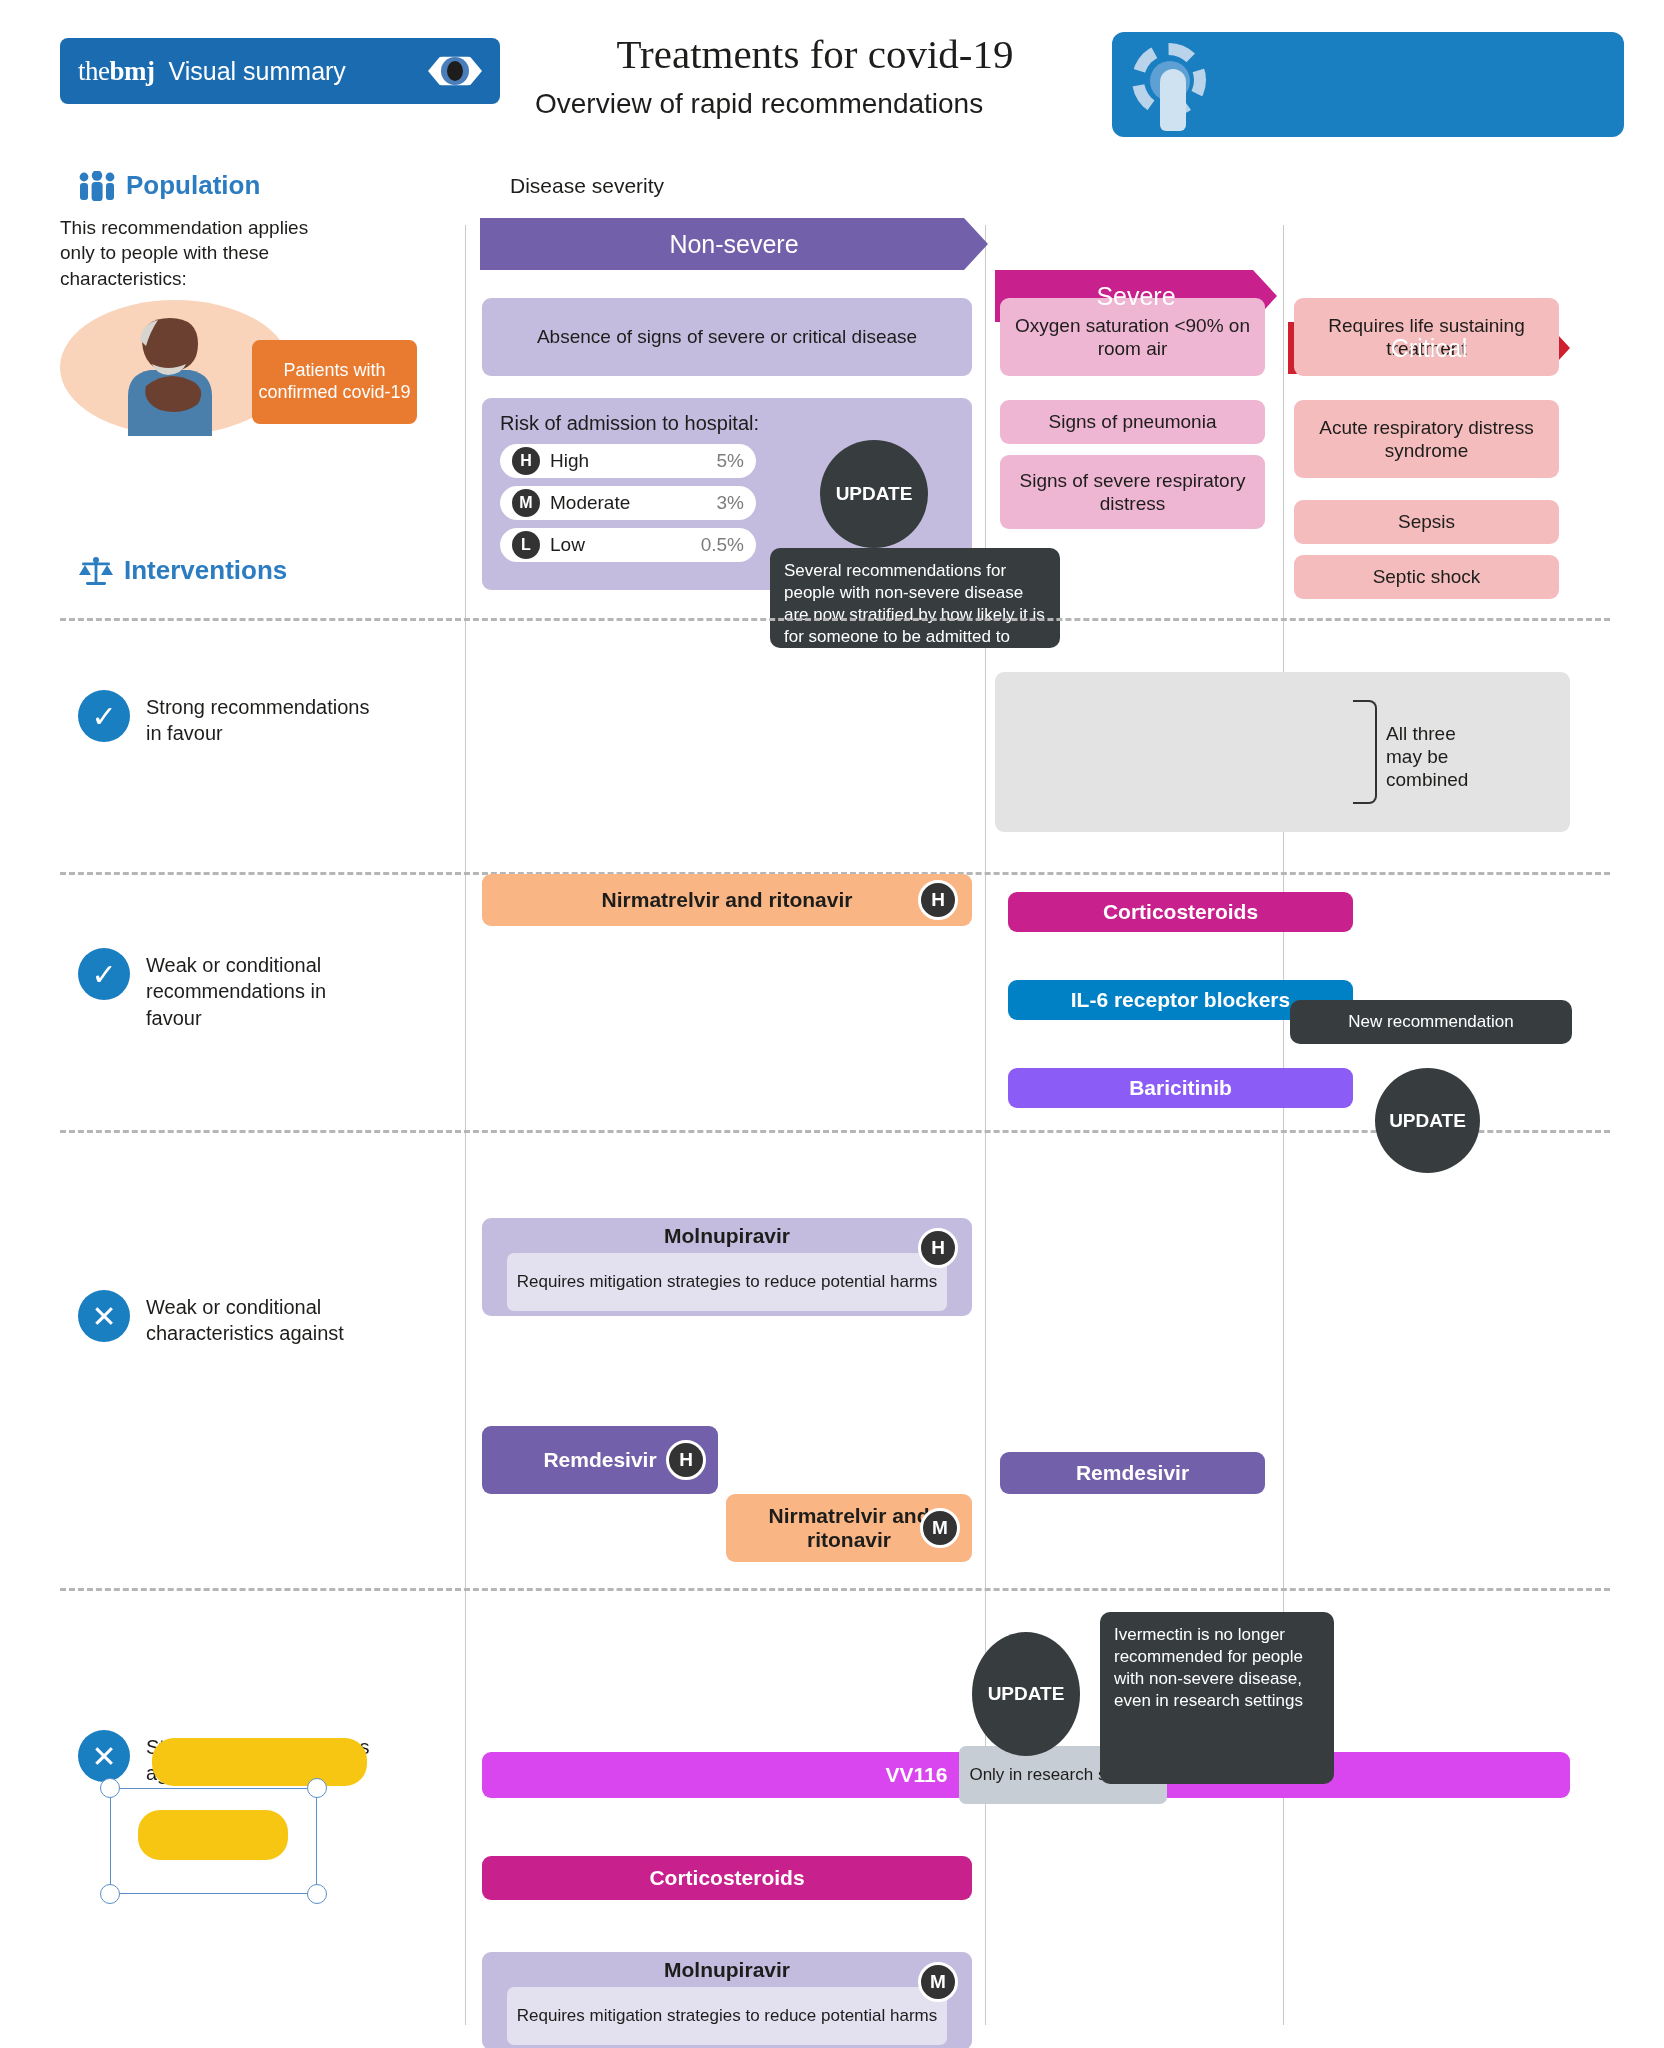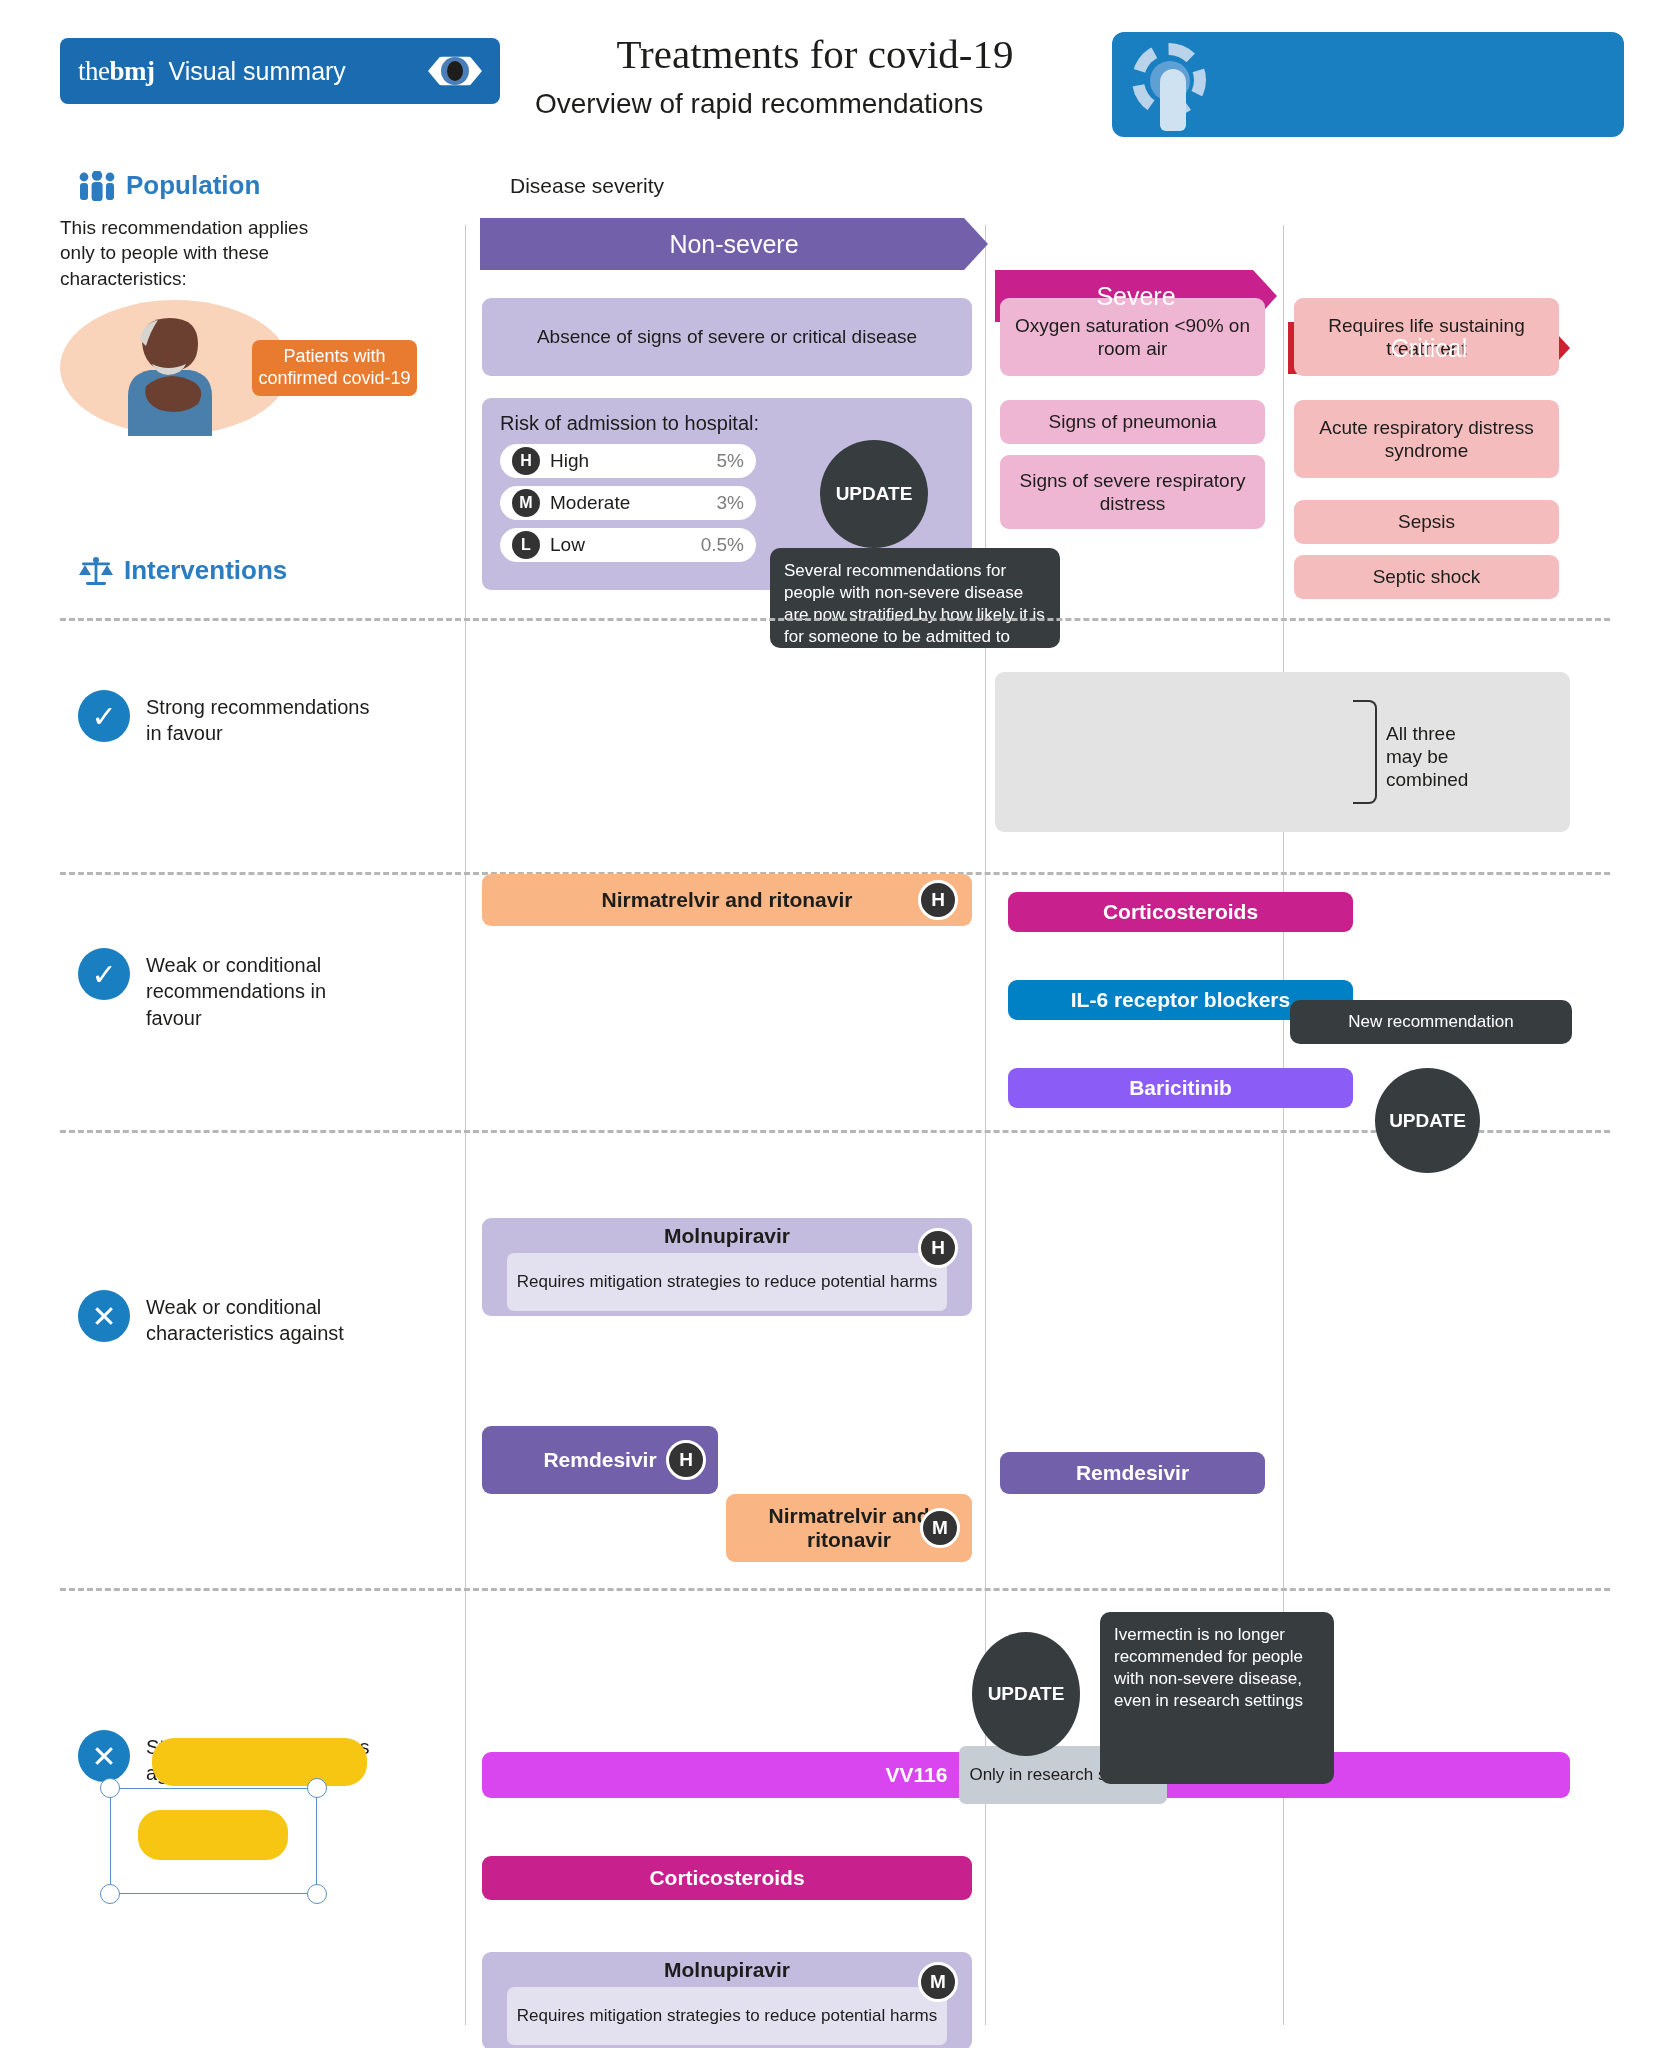--- a/index.html
+++ b/index.html
@@ -36,21 +36,21 @@
   #url-box .u{color:#1a6bb0;font-size:21px;}
 
   
   .rail-head{font-size:26px;font-weight:bold;color:#2b7cc0;display:flex;align-items:center;gap:10px;}
   #population-head{left:78px;top:170px;}
   #interventions-head{left:78px;top:555px;}
   #pop-desc{left:60px;top:215px;width:280px;font-size:19px;line-height:1.33;}
   #pop-illo{left:60px;top:300px;width:300px;height:135px;}
   #pop-blob{left:0;top:0;width:230px;height:135px;border-radius:50%;background:#f9d4bb;}
   #pop-person{left:52px;top:12px;width:116px;height:124px;}
-  #pop-tag{left:192px;top:40px;width:165px;height:56px;background:#e87b30;border-radius:8px;color:#fff;
+  #pop-tag{left:192px;top:40px;width:165px;height:84px;background:#e87b30;border-radius:8px;color:#fff;
            font-size:18px;line-height:1.22;display:flex;align-items:center;justify-content:center;text-align:center;padding:4px;}
 
   
   .dash{left:60px;width:1550px;height:0;border-top:3px dashed #b6b6b6;}
 
   
   .rowlab{width:300px;display:flex;align-items:flex-start;gap:16px;}
   .rowlab .ico{width:52px;height:52px;border-radius:50%;background:#1a7fc1;flex:none;
                display:flex;align-items:center;justify-content:center;color:#fff;font-size:30px;font-weight:bold;}
   .rowlab .txt{font-size:20px;line-height:1.32;padding-top:4px;}

